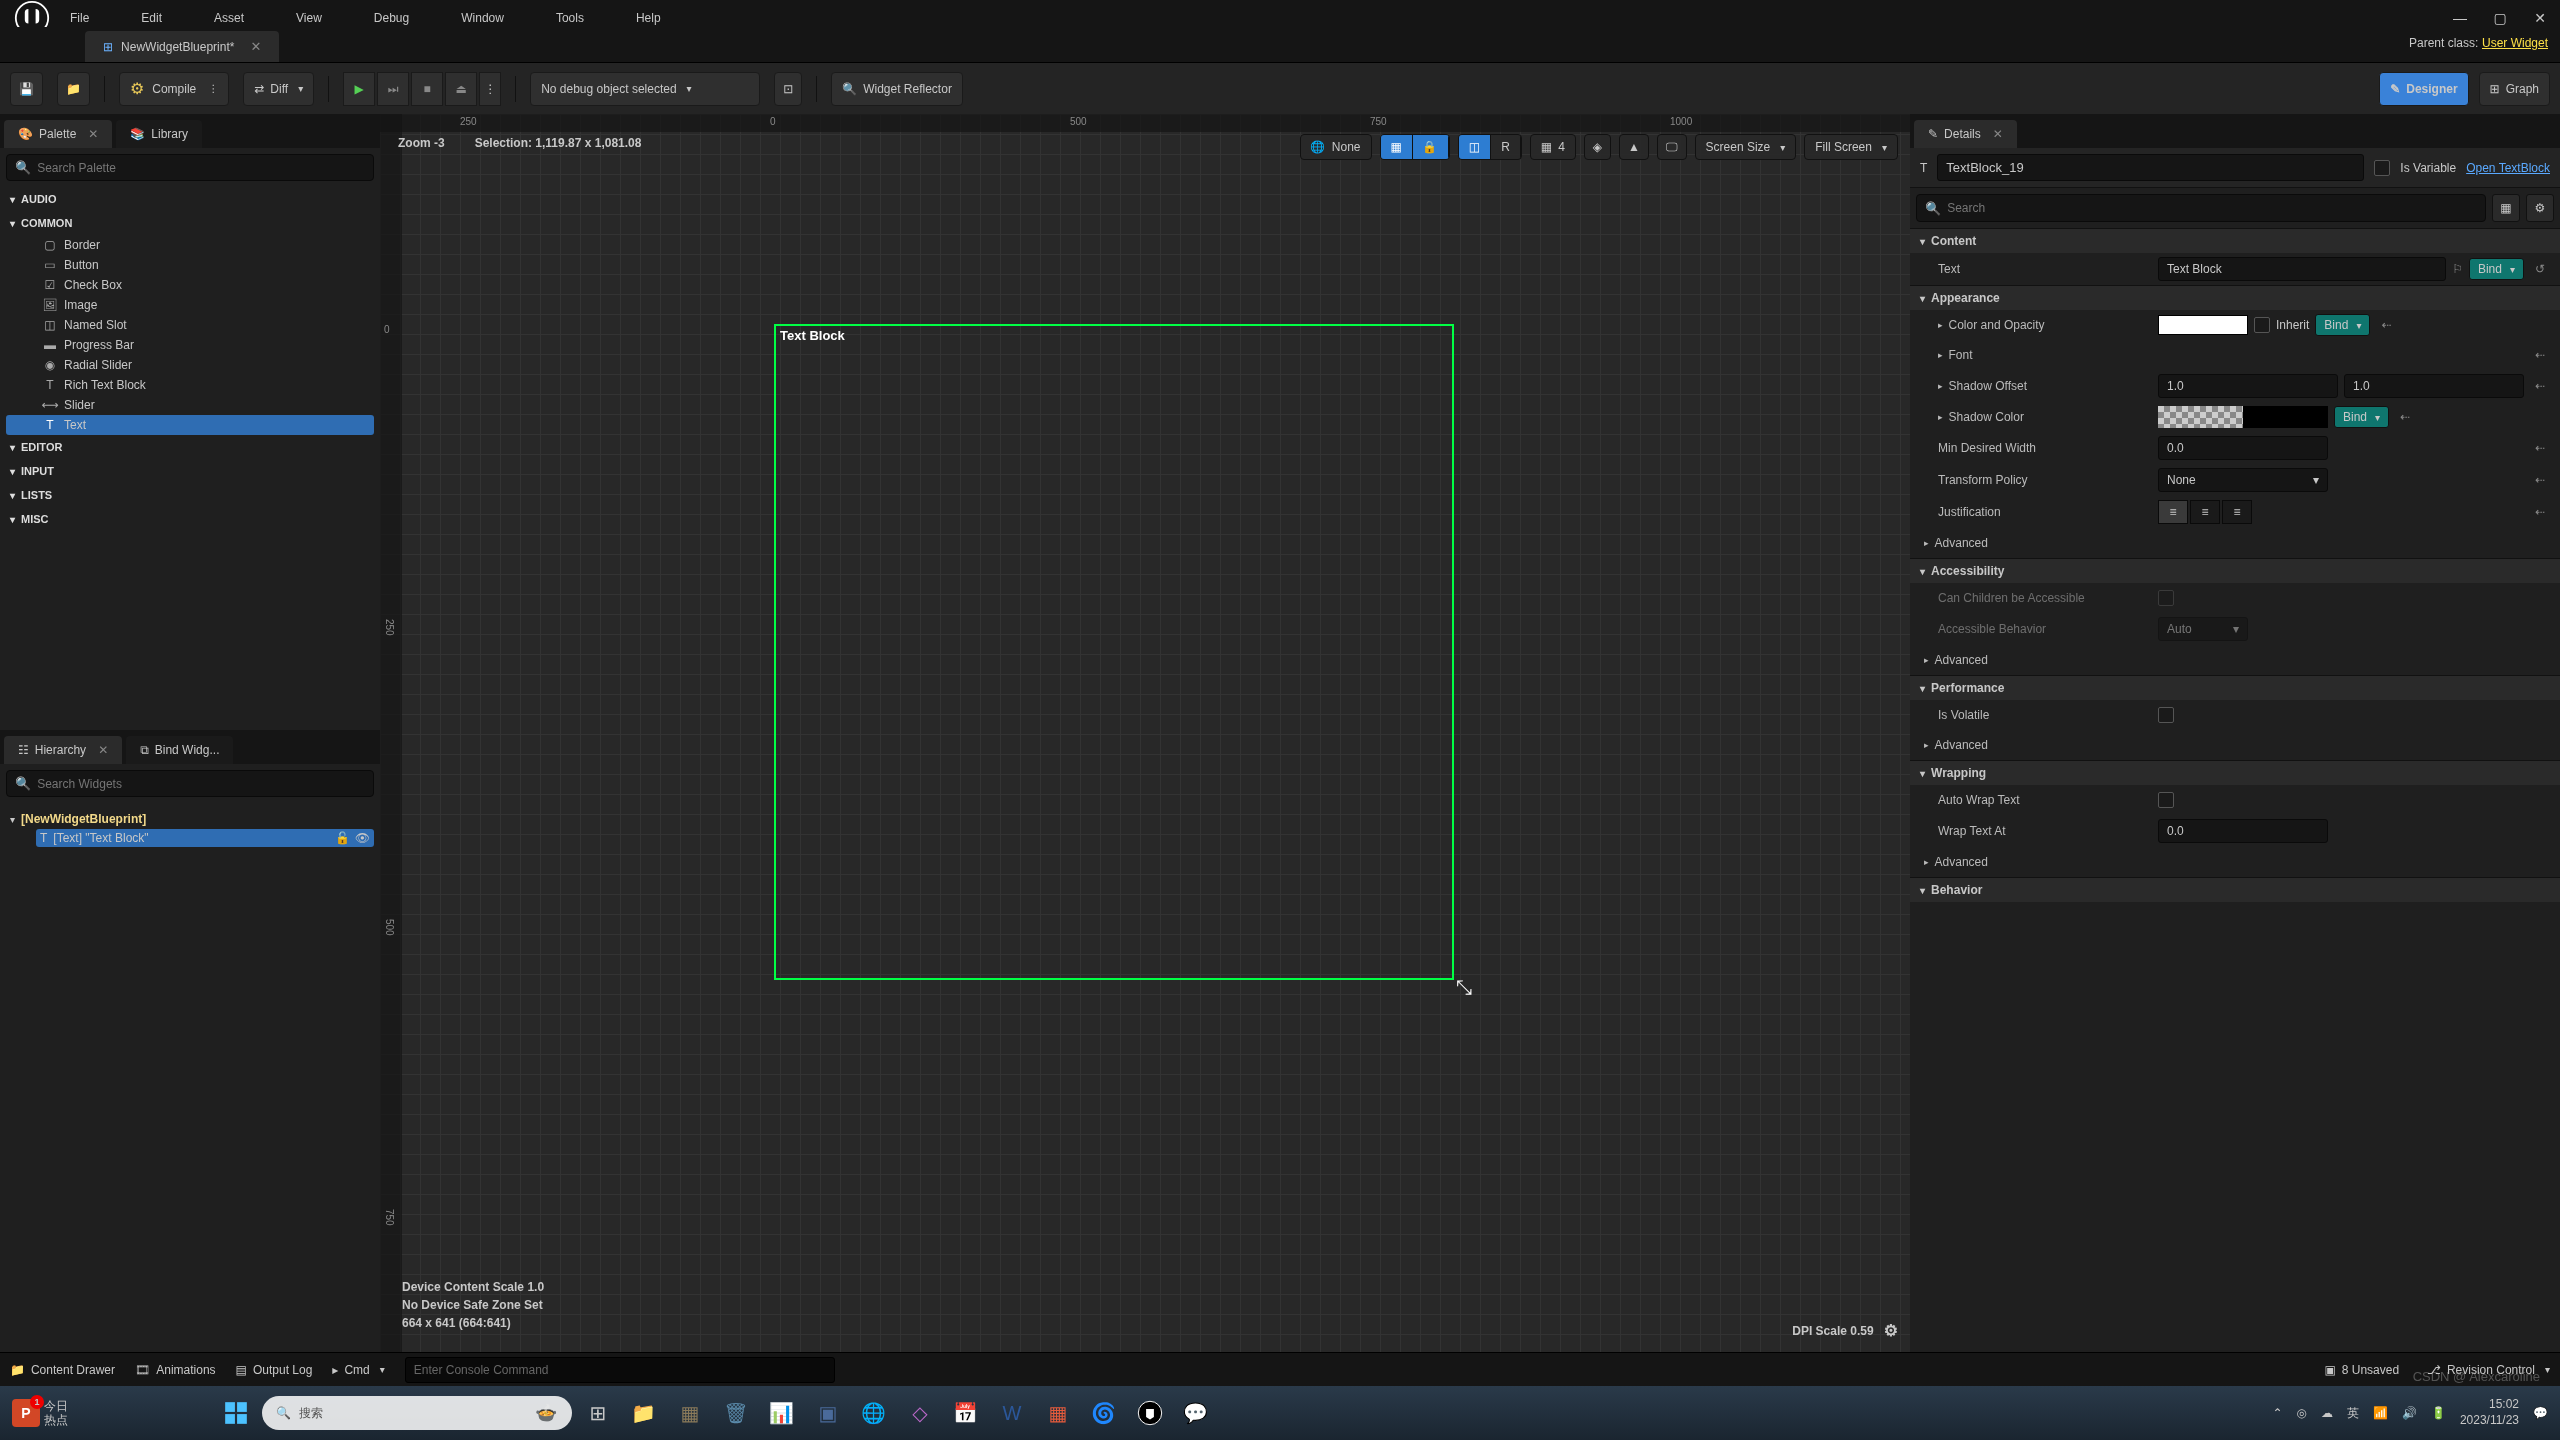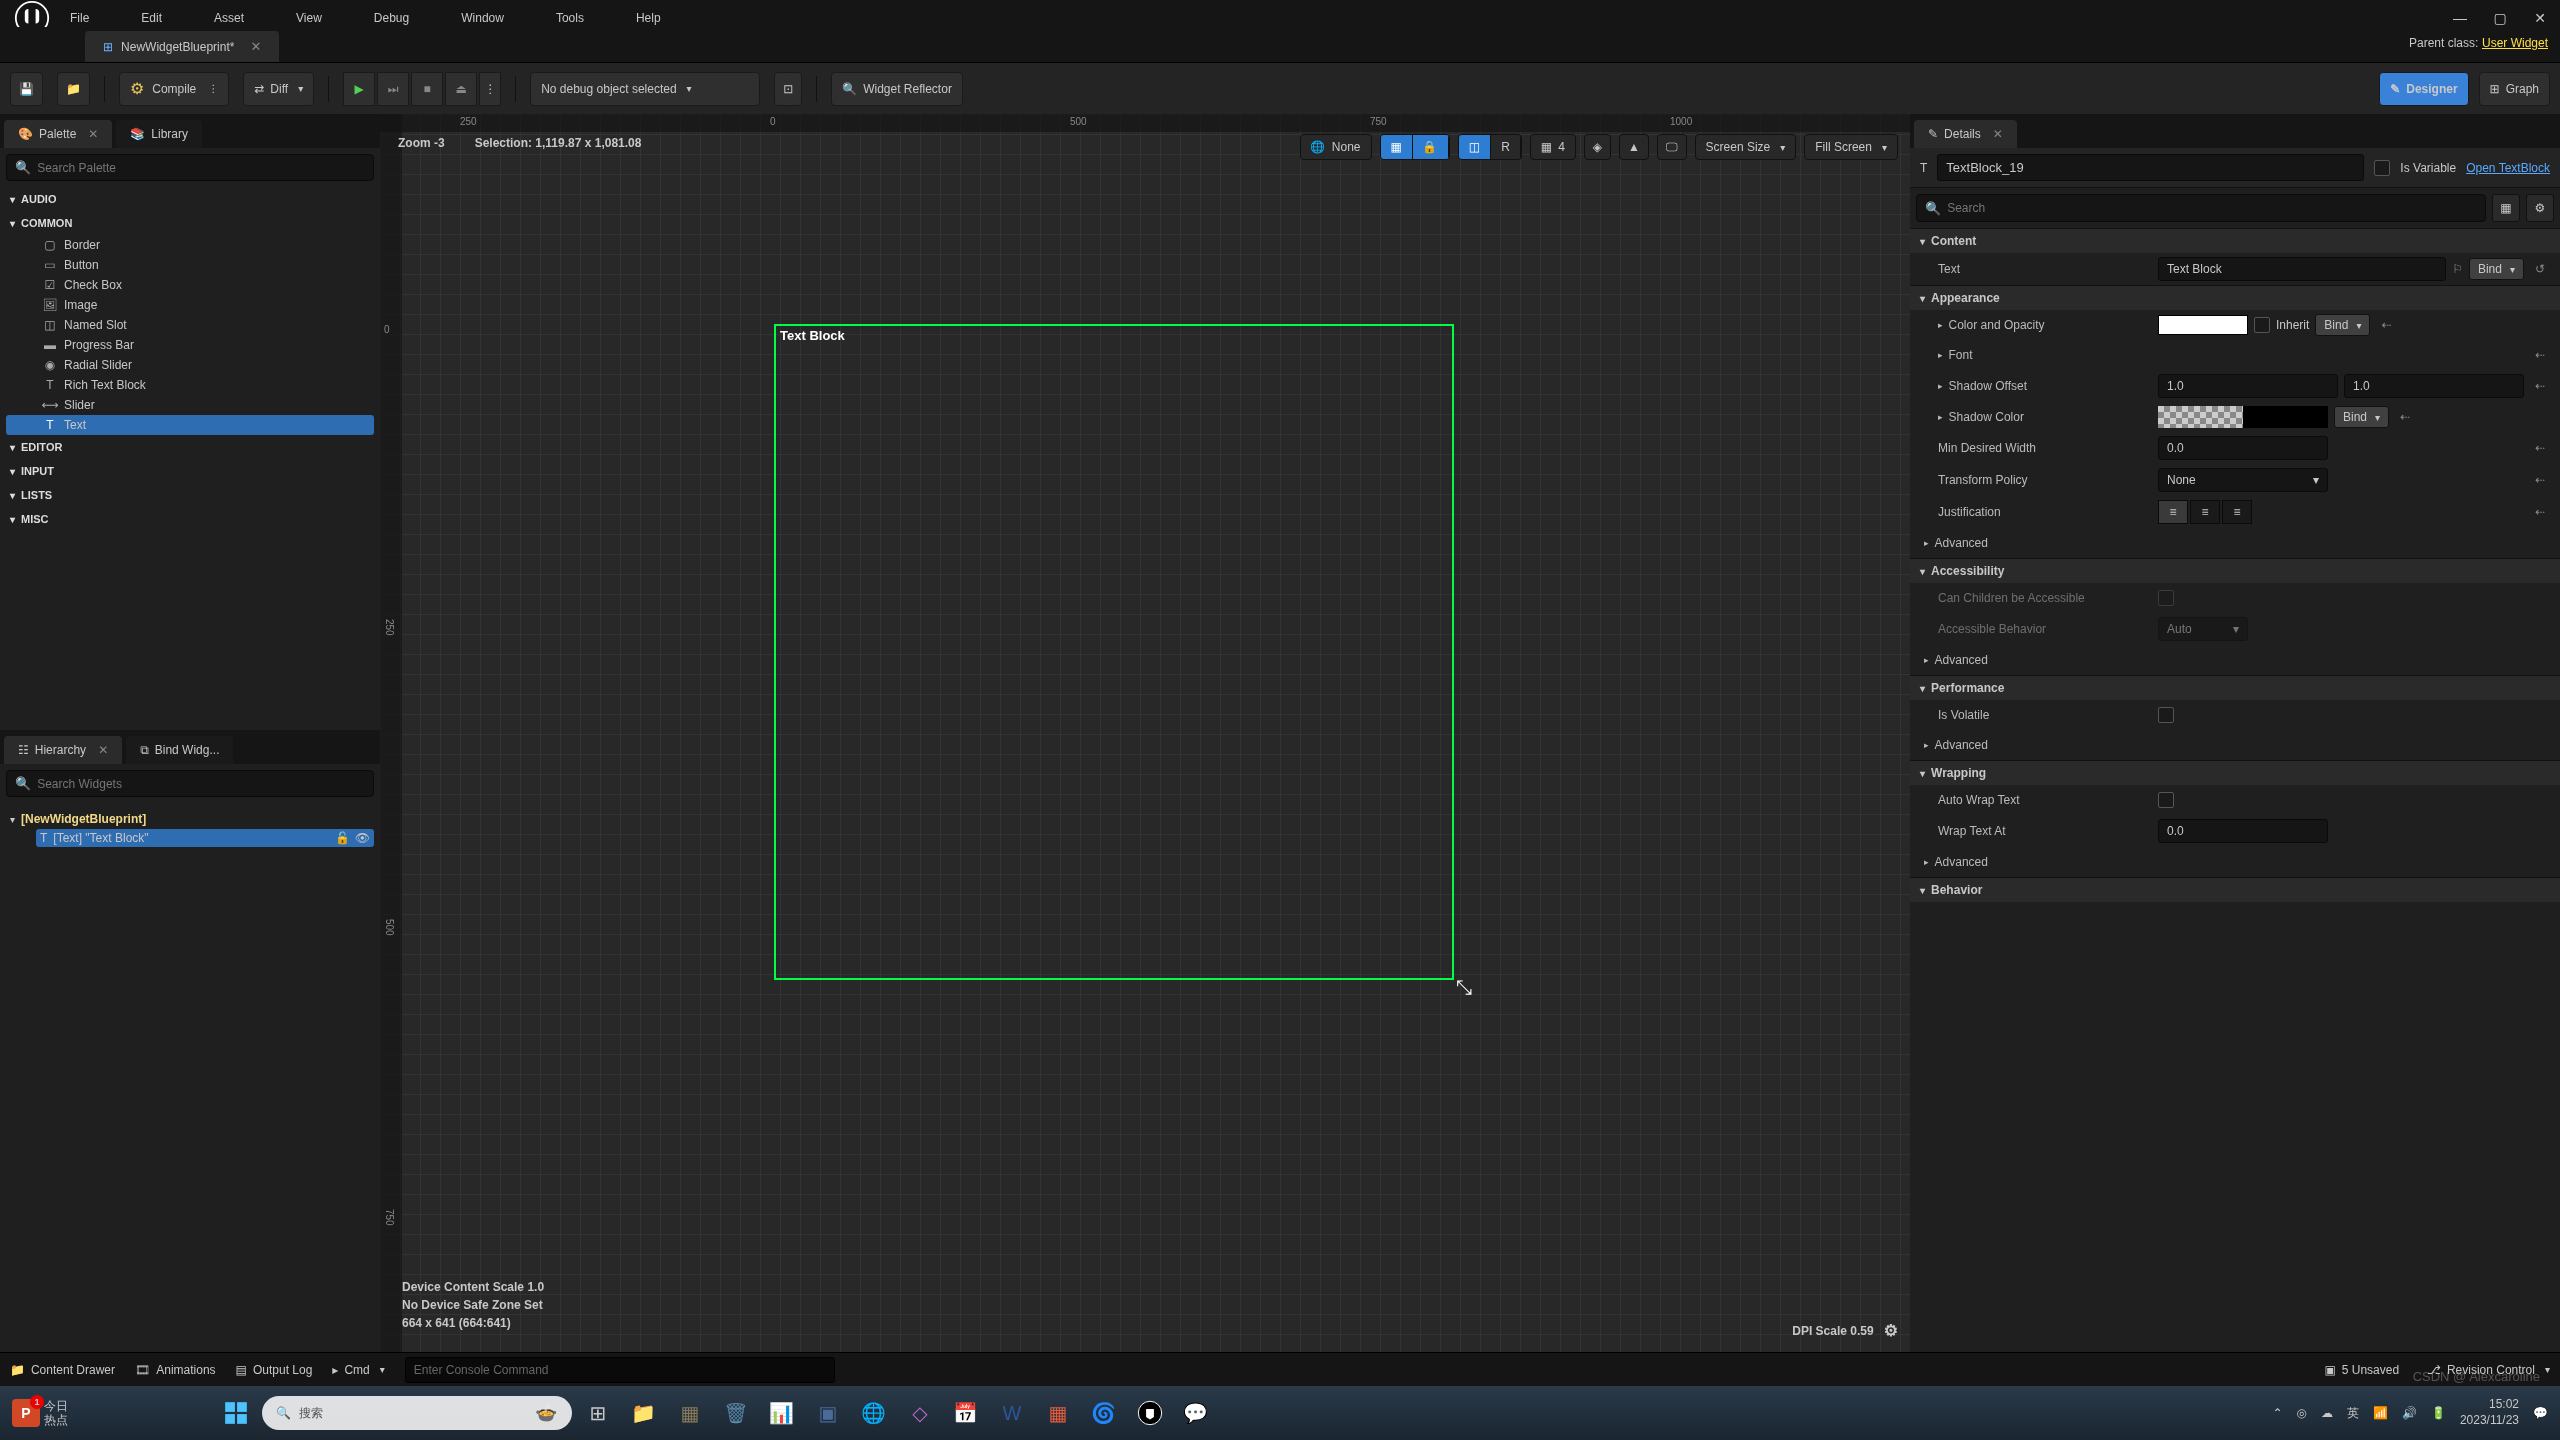--- a/index.html
+++ b/index.html
@@ -82,21 +82,21 @@
 .details-body { flex: 1; overflow-y: auto; }
 .prop-cat { background: #2a2a2a; padding: 5px 10px; font-size: 12px; font-weight: bold; display: flex; align-items: center; gap: 6px; border-top: 1px solid #111; }
 .prop-cat::before { content: "▾"; font-size: 10px; }
 .prop-row { display: flex; align-items: center; padding: 4px 10px; min-height: 30px; gap: 8px; }
 .prop-name { width: 230px; font-size: 12px; color: #bbb; padding-left: 18px; display: flex; align-items: center; gap: 6px; }
 .prop-name.expandable::before { content: "▸"; font-size: 9px; }
 .prop-val { flex: 1; display: flex; align-items: center; gap: 6px; }
 .prop-input { background: #151515; border: 1px solid #0a0a0a; padding: 4px 8px; border-radius: 3px; font-size: 12px; flex: 1; }
 .prop-color { width: 90px; height: 20px; border: 1px solid #000; cursor: pointer; }
 .prop-select { background: #151515; border: 1px solid #0a0a0a; padding: 4px 8px; border-radius: 3px; flex: 1; display: flex; justify-content: space-between; align-items: center; cursor: pointer; font-size: 12px; }
-.bind-btn { background: #404040; border: 1px solid #111; padding: 3px 8px; border-radius: 3px; font-size: 11px; display: flex; align-items: center; gap: 4px; cursor: pointer; }
+.bind-btn { background: #0f766e; border: 1px solid #111; padding: 3px 8px; border-radius: 3px; font-size: 11px; display: flex; align-items: center; gap: 4px; cursor: pointer; }
 .reset-btn { width: 20px; color: #888; cursor: pointer; text-align: center; }
 .just-btns { display: flex; gap: 2px; }
 .just-btn { width: 30px; height: 24px; background: #1a1a1a; border: 1px solid #0a0a0a; display: flex; align-items: center; justify-content: center; cursor: pointer; }
 .just-btn.active { background: #3a3a3a; }
 .checker { background: repeating-conic-gradient(#888 0 25%, #ccc 0 50%) 0 0/12px 12px; width: 80px; height: 20px; }
 .half-black { position: relative; }
 .half-black::after { content: ""; position: absolute; right: 0; top: 0; width: 50%; height: 100%; background: #000; }
 
 .status-bar { height: 34px; background: #151515; display: flex; align-items: center; padding: 0 10px; gap: 20px; border-top: 1px solid #000; }
 .status-item { display: flex; align-items: center; gap: 6px; font-size: 13px; cursor: pointer; }
@@ -574,21 +574,21 @@
     </div>
   <div class="status-item">
       <span>▸</span>
       <span>Cmd</span>
       <span class="dropdown-chev">▾</span>
     </div>
   <div class="console-box">Enter Console Command</div>
   <div style="margin-left:auto;display:flex;gap:28px;align-items:center">
     <div class="status-item">
         <span>▣</span>
-        <span>5 Unsaved</span>
+        <span>8 Unsaved</span>
       </div>
     <div class="status-item">
         <span>⎇</span>
         <span>Revision Control</span>
         <span class="dropdown-chev">▾</span>
       </div>
   </div>
 </div>
 
 <div class="windows-taskbar">

